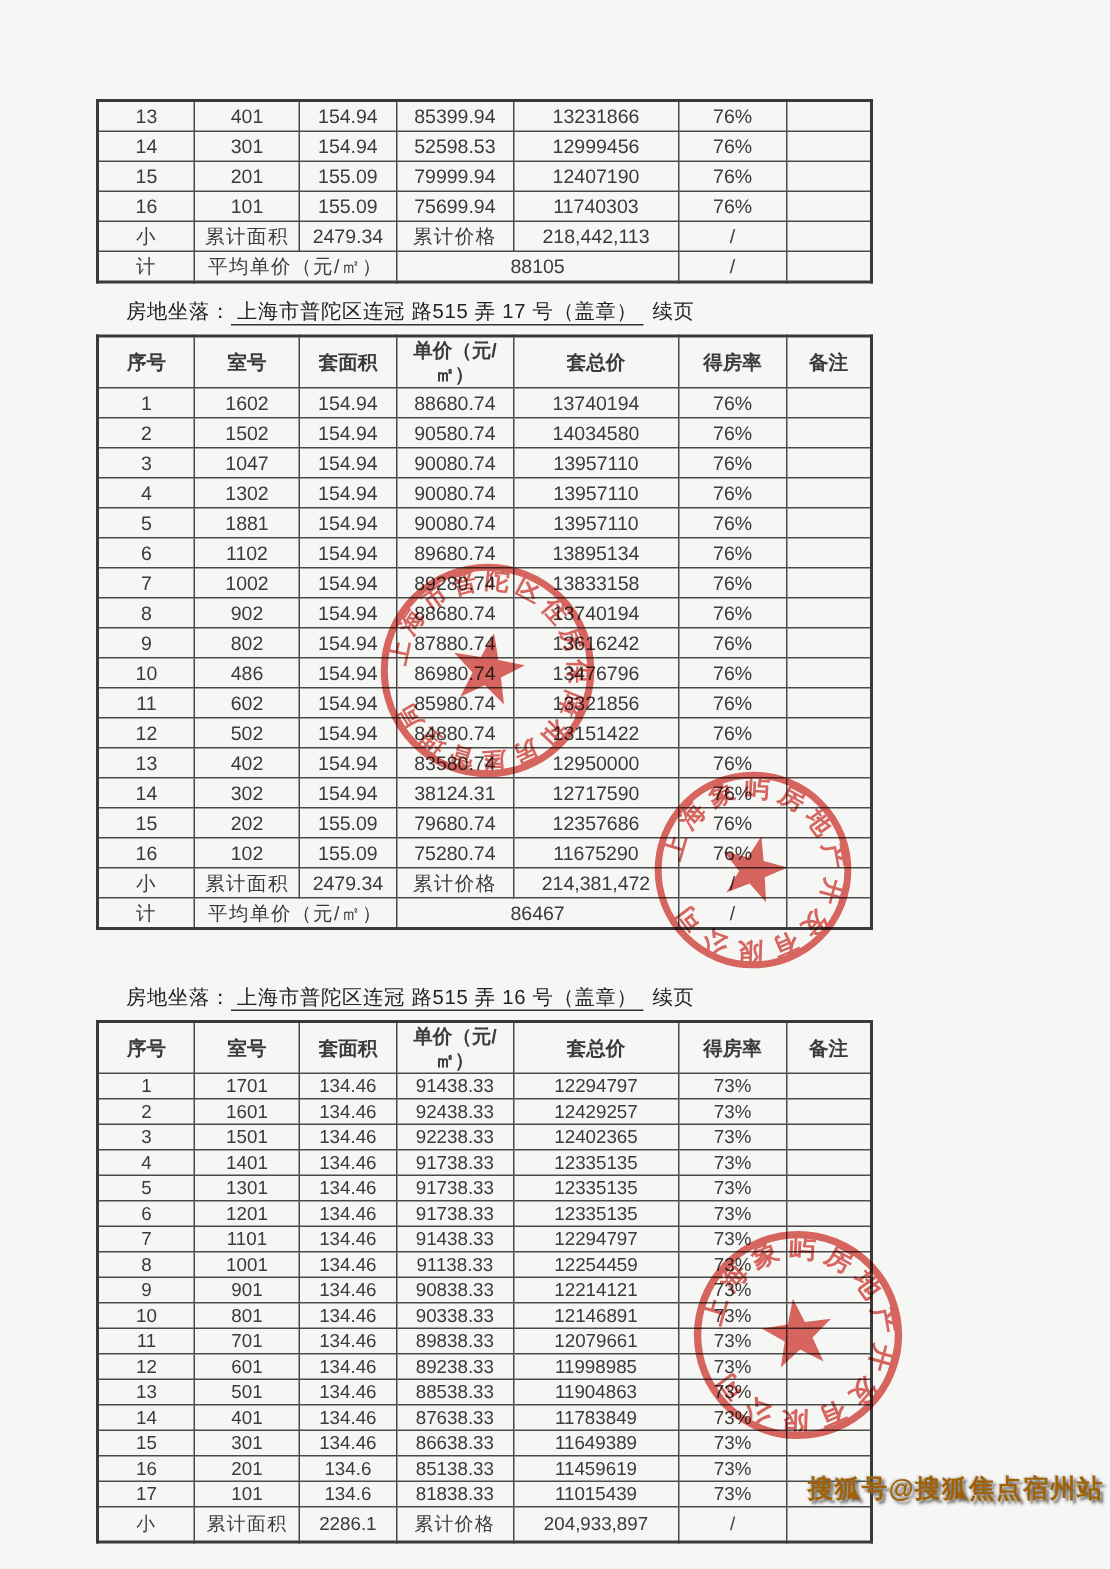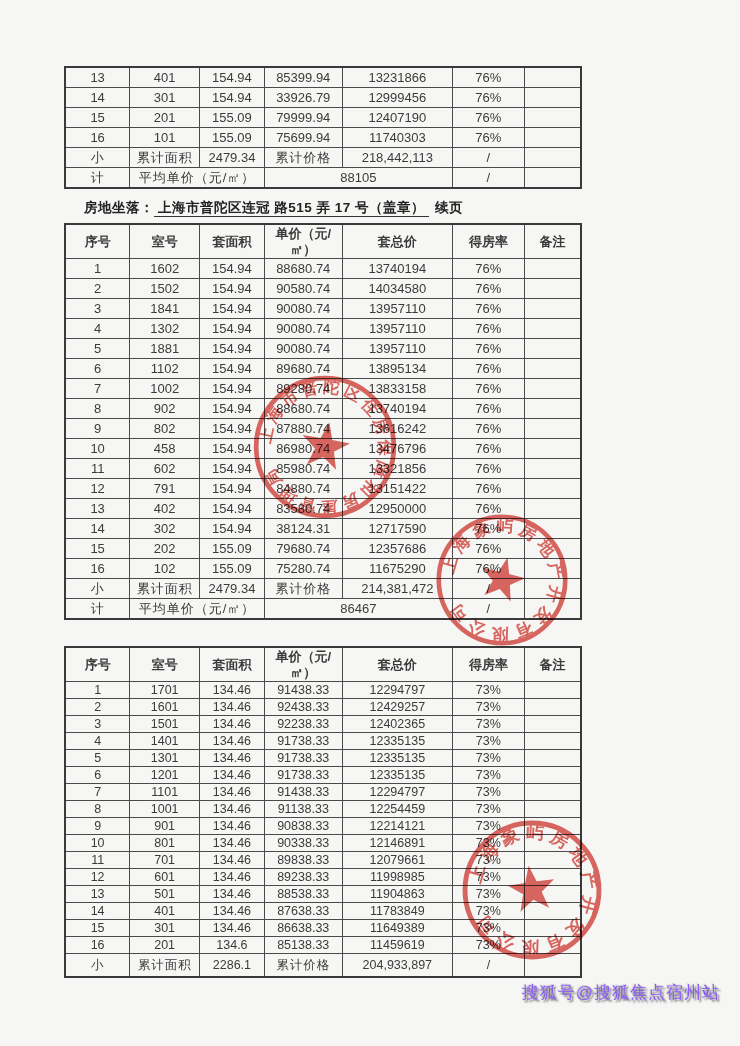--- a/index.html
+++ b/index.html
@@ -36,43 +36,43 @@
     height:33px;
     white-space:normal;
     line-height:1.2;
   }
   #t16 td{height:16px;font-size:12.5px;}
   #t16 .subrow td{height:22px;}
   .cjk{font-weight:bold;letter-spacing:1px;}
   .section-title{
     margin:10px 0 6px 84px;
     font-size:13.5px;
-    font-weight:bold;
+    font-weight:normal;
     color:#222;
     letter-spacing:0.5px;
   }
   .section-title .addr{border-bottom:1.5px solid #333;padding:0 4px 1px 4px;}
   .section-title .suffix{margin-left:6px;}
   .gap-bot{height:26px;}
   
   .stamp{
     position:absolute;
     mix-blend-mode:multiply;
     opacity:0.82;
     pointer-events:none;
   }
   
   .watermark{
     position:absolute;
-    right:20px;
+    right:4px;
     bottom:6px;
     font-size:17px;
-    font-weight:normal;
+    font-weight:bold;
     letter-spacing:1px;
-    color:#8b5cf6;
+    color:#a16207;
     text-shadow:2px 2px 2px rgba(90,90,90,0.9), -1px -1px 1px rgba(150,150,150,0.35);
   }
 </style>
 </head>
 <body>
 
 <div class="page">
 
   <table class="tbl" id="t-top">
     <colgroup>
@@ -91,21 +91,21 @@
           <td>154.94</td>
           <td>85399.94</td>
           <td>13231866</td>
           <td>76%</td>
           <td></td>
         </tr>
         <tr>
           <td>14</td>
           <td>301</td>
           <td>154.94</td>
-          <td>33926.79</td>
+          <td>52598.53</td>
           <td>12999456</td>
           <td>76%</td>
           <td></td>
         </tr>
         <tr>
           <td>15</td>
           <td>201</td>
           <td>155.09</td>
           <td>79999.94</td>
           <td>12407190</td>
@@ -179,21 +179,21 @@
           <td>2</td>
           <td>1502</td>
           <td>154.94</td>
           <td>90580.74</td>
           <td>14034580</td>
           <td>76%</td>
           <td></td>
         </tr>
         <tr>
           <td>3</td>
-          <td>1841</td>
+          <td>1047</td>
           <td>154.94</td>
           <td>90080.74</td>
           <td>13957110</td>
           <td>76%</td>
           <td></td>
         </tr>
         <tr>
           <td>4</td>
           <td>1302</td>
           <td>154.94</td>
@@ -242,39 +242,39 @@
           <td>9</td>
           <td>802</td>
           <td>154.94</td>
           <td>87880.74</td>
           <td>13616242</td>
           <td>76%</td>
           <td></td>
         </tr>
         <tr>
           <td>10</td>
-          <td>458</td>
+          <td>486</td>
           <td>154.94</td>
           <td>86980.74</td>
           <td>13476796</td>
           <td>76%</td>
           <td></td>
         </tr>
         <tr>
           <td>11</td>
           <td>602</td>
           <td>154.94</td>
           <td>85980.74</td>
           <td>13321856</td>
           <td>76%</td>
           <td></td>
         </tr>
         <tr>
           <td>12</td>
-          <td>791</td>
+          <td>502</td>
           <td>154.94</td>
           <td>84880.74</td>
           <td>13151422</td>
           <td>76%</td>
           <td></td>
         </tr>
         <tr>
           <td>13</td>
           <td>402</td>
           <td>154.94</td>
@@ -326,20 +326,21 @@
         <td colspan="2" class="cjk">平均单价（元/㎡）</td>
         <td colspan="2">86467</td>
         <td>/</td>
         <td></td>
       </tr>
     </tbody>
   </table>
 
   <div class="gap-bot"></div>
 
+  <div class="section-title"><span>房地坐落：</span><span class="addr">上海市普陀区连冠 路515 弄  16 号（盖章）</span><span class="suffix">续页</span></div>
 
   <table class="tbl" id="t16">
     <colgroup>
       <col style="width:64px">
         <col style="width:69px">
         <col style="width:64px">
       <col style="width:77px">
         <col style="width:109px">
         <col style="width:71px">
         <col style="width:56px">
@@ -493,20 +494,29 @@
         </tr>
         <tr>
           <td>16</td>
           <td>201</td>
           <td>134.6</td>
           <td>85138.33</td>
           <td>11459619</td>
           <td>73%</td>
           <td></td>
         </tr>
+        <tr>
+          <td>17</td>
+          <td>101</td>
+          <td>134.6</td>
+          <td>81838.33</td>
+          <td>11015439</td>
+          <td>73%</td>
+          <td></td>
+        </tr>
       </tbody>
     <tbody>
       <tr class="subrow">
         <td class="cjk">小</td>
         <td class="cjk">累计面积</td>
         <td>2286.1</td>
         <td class="cjk">累计价格</td>
         <td>204,933,897</td>
         <td>/</td>
         <td></td>

